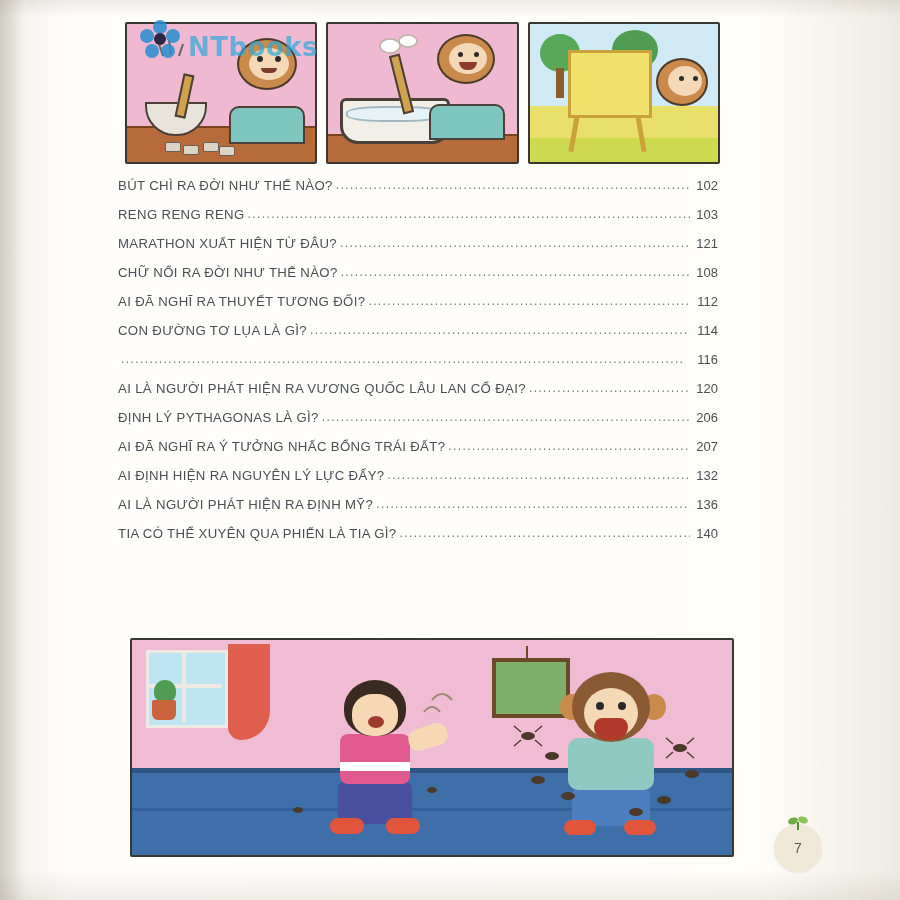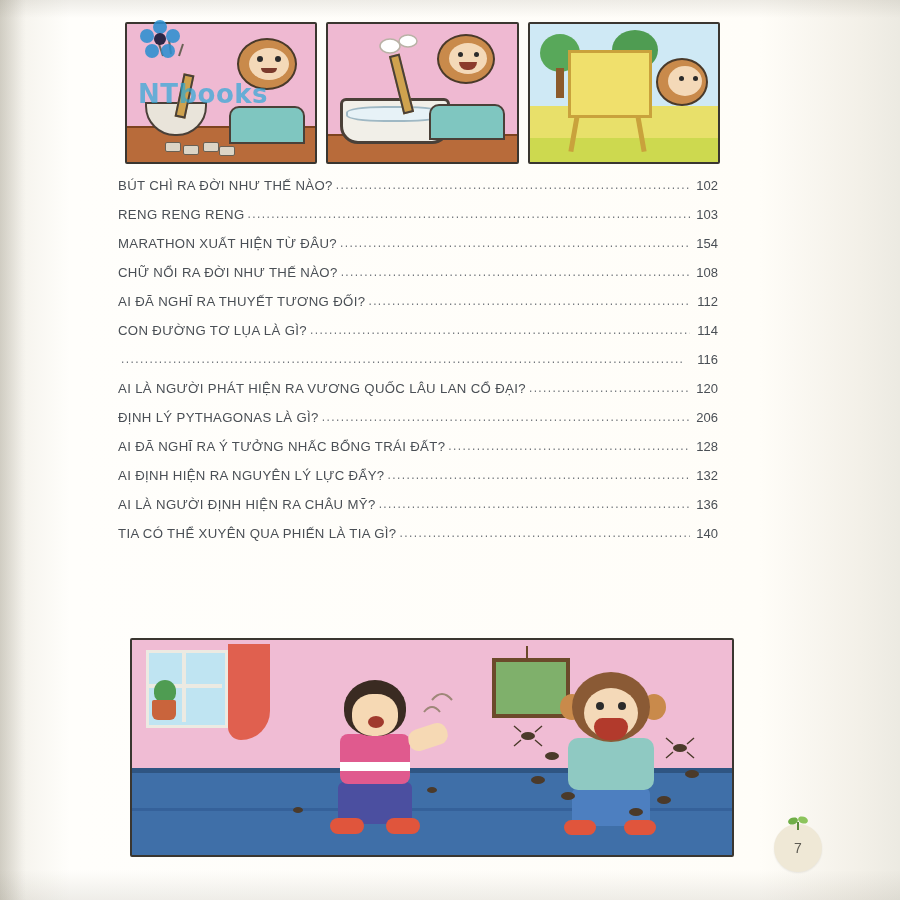--- a/index.html
+++ b/index.html
@@ -42,26 +42,25 @@
     position: absolute;
     left: 0; bottom: 0; width: 900px; height: 30px;
     background: linear-gradient(to top, rgba(120,115,100,0.12), rgba(120,115,100,0));
   }
 
   
   .watermark {
     position: absolute;
     left: 138px; top: 18px;
     display: flex;
-    align-items: flex-start;
-    gap: 17px;
+    align-items: flex-end;
+    gap: 6px;
     opacity: 0.92;
     z-index: 40;
     pointer-events: none;
-    flex-direction: column;
   }
   .wm-mark {
     width: 44px; height: 44px;
     position: relative;
   }
   .wm-text {
     font-family: "DejaVu Sans", sans-serif;
     font-size: 26px;
     font-weight: 700;
     letter-spacing: 0.5px;
@@ -340,21 +339,21 @@
 
     <div class="toc-row">
       <span class="toc-title">RENG RENG RENG</span>
       <span class="toc-dots">.......................................................................................................................</span>
       <span class="toc-page">103</span>
     </div>
 
     <div class="toc-row">
       <span class="toc-title">MARATHON XUẤT HIỆN TỪ ĐÂU?</span>
       <span class="toc-dots">.......................................................................................................................</span>
-      <span class="toc-page">154</span>
+      <span class="toc-page">121</span>
     </div>
 
     <div class="toc-row">
       <span class="toc-title">CHỮ NỔI RA ĐỜI NHƯ THẾ NÀO?</span>
       <span class="toc-dots">.......................................................................................................................</span>
       <span class="toc-page">108</span>
     </div>
 
     <div class="toc-row">
       <span class="toc-title">AI ĐÃ NGHĨ RA THUYẾT TƯƠNG ĐỐI?</span>
@@ -381,31 +380,31 @@
 
     <div class="toc-row">
       <span class="toc-title">ĐỊNH LÝ PYTHAGONAS LÀ GÌ?</span>
       <span class="toc-dots">.......................................................................................................................</span>
       <span class="toc-page">206</span>
     </div>
 
     <div class="toc-row">
       <span class="toc-title">AI ĐÃ NGHĨ RA Ý TƯỞNG NHẤC BỔNG TRÁI ĐẤT?</span>
       <span class="toc-dots">.......................................................................................................................</span>
-      <span class="toc-page">128</span>
+      <span class="toc-page">207</span>
     </div>
 
     <div class="toc-row">
       <span class="toc-title">AI ĐỊNH HIỆN RA NGUYÊN LÝ LỰC ĐẨY?</span>
       <span class="toc-dots">.......................................................................................................................</span>
       <span class="toc-page">132</span>
     </div>
 
     <div class="toc-row">
-      <span class="toc-title">AI LÀ NGƯỜI ĐỊNH HIỆN RA CHÂU MỸ?</span>
+      <span class="toc-title">AI LÀ NGƯỜI PHÁT HIỆN RA ĐỊNH MỸ?</span>
       <span class="toc-dots">.......................................................................................................................</span>
       <span class="toc-page">136</span>
     </div>
 
     <div class="toc-row">
       <span class="toc-title">TIA CÓ THỂ XUYÊN QUA PHIẾN LÀ TIA GÌ?</span>
       <span class="toc-dots">.......................................................................................................................</span>
       <span class="toc-page">140</span>
     </div>
 

